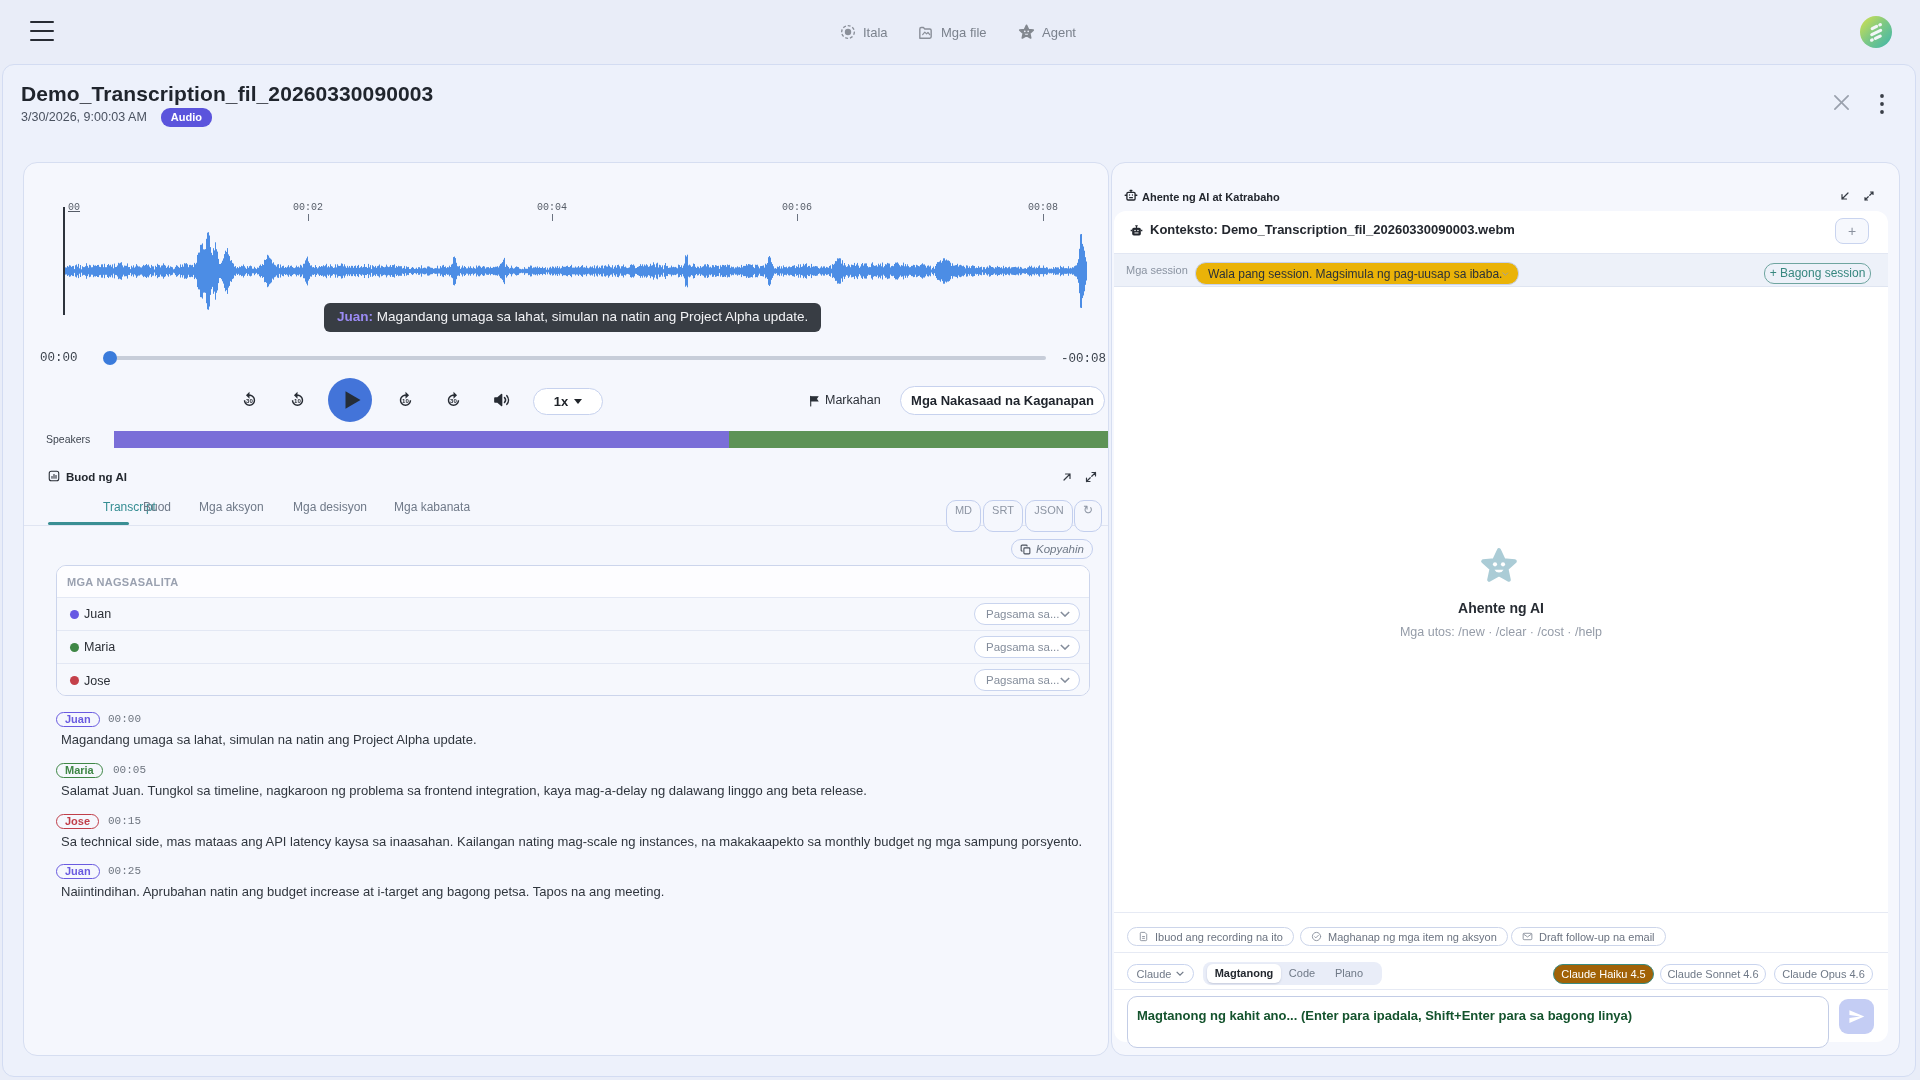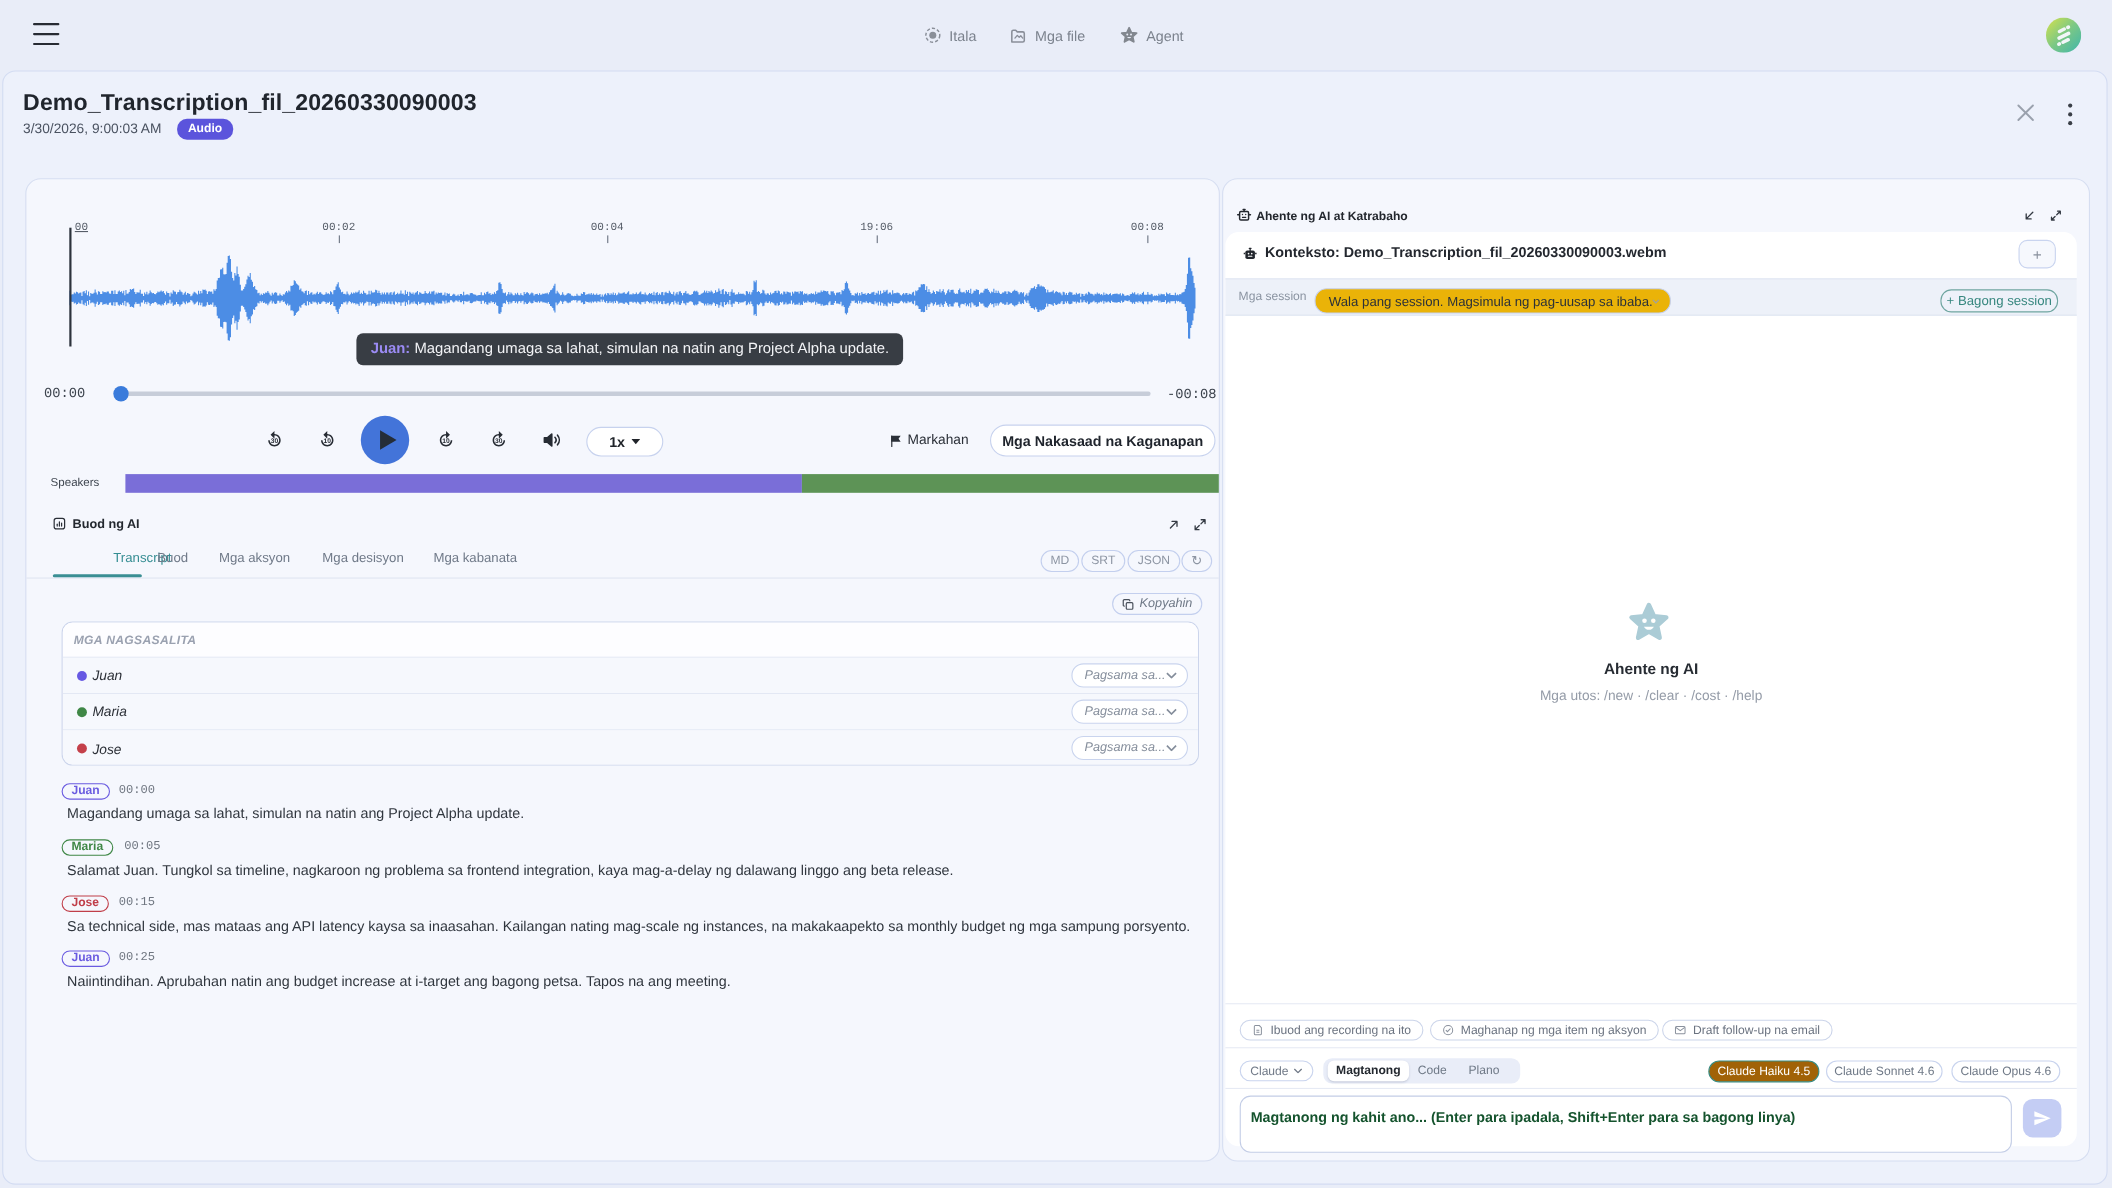--- a/index.html
+++ b/index.html
@@ -29,23 +29,23 @@
 #markahan { position:absolute; left:801px; top:230px; font-size:12.5px; color:#2b3038; }
 #events { position:absolute; left:876px; top:223px; width:205px; height:29px; border:1px solid #c7d2ee; background:#fff; border-radius:15px; text-align:center; line-height:27px; font-size:13px; font-weight:bold; color:#1f242c; white-space:nowrap; }
 #spklab { position:absolute; left:22px; top:270px; font-size:10.5px; color:#3f4650; }
 #bar1 { position:absolute; left:90px; top:268px; width:615px; height:17px; background:#7a6ed8; }
 #bar2 { position:absolute; left:705px; top:268px; width:379px; height:17px; background:#5d9356; }
 #buodhdr { position:absolute; left:42px; top:308px; font-size:11.5px; font-weight:bold; color:#23282f; }
 .tab { position:absolute; top:337px; font-size:12px; color:#6f7988; }
 .tab.act { color:#348d92; }
 #tabline { position:absolute; left:24px; top:359px; width:81px; height:2.5px; background:#3a8f94; border-radius:2px; }
 #tabdiv { position:absolute; left:0; top:362px; width:1084px; height:1px; background:#e0e5f2; }
-.xpill { position:absolute; top:337px; height:20px; border:1px solid #c3cfee; border-radius:10px; background:#f5f7fd; color:#8d95a3; font-size:11px; text-align:center; line-height:18px; }
+.xpill { position:absolute; top:337px; height:32px; border:1px solid #c3cfee; border-radius:10px; background:#f5f7fd; color:#8d95a3; font-size:11px; text-align:center; line-height:18px; }
 #kopy { position:absolute; left:987px; top:376px; width:82px; height:20px; border:1px solid #c3cfee; border-radius:10px; background:#f5f7fd; color:#6f7987; font-size:11.5px; display:flex; align-items:center; justify-content:center; gap:5px;font-style:italic; }
-#spkcard { position:absolute; left:32px; top:402px; width:1034px; height:131px; background:#fdfdff; border:1px solid #ccd5ec; border-radius:10px; overflow:hidden;font-style:italic; }
+#spkcard { position:absolute; left:32px; top:402px; width:1034px; height:131px; background:#fdfdff; border:1px solid #ccd5ec; border-radius:10px; overflow:hidden; }
 #spkhdr { height:32px; line-height:33px; padding-left:10px; font-size:11px; font-weight:bold; letter-spacing:0.3px; color:#9aa1b0; border-bottom:1px solid #e3e8f4; background:#fdfdff; }
 .spkrow { height:33px; display:flex; align-items:center; background:#f6f8fd; border-bottom:1px solid #e3e8f4; position:relative; }
 .spkrow:last-child { border-bottom:none; }
 .dot { width:9px; height:9px; border-radius:50%; margin-left:13px; flex:none; }
 .spkname { margin-left:5px; font-size:12.5px; color:#2b2f36; }
 .pagsama { position:absolute; right:9px; top:5px; width:106px; height:22px; background:#fff; border:1px solid #c9d4ee; border-radius:11px; font-size:11.5px; color:#848d9b; display:flex; align-items:center; justify-content:space-between; padding:0 9px 0 11px; white-space:nowrap; }
 .spill { position:absolute; height:15px; border:1.5px solid; border-radius:8px; font-size:11px; font-weight:bold; line-height:12.5px; padding:0 8px; }
 .ts { position:absolute; font-family:"Liberation Mono", monospace; font-size:11px; color:#6f7680; }
 .ttext { position:absolute; left:37px; font-size:13px; color:#30363e; white-space:nowrap; }
 #rphdr { position:absolute; left:30px; top:28px; font-size:11px; font-weight:bold; color:#23272e; }
@@ -130,21 +130,21 @@
     </svg>
   <svg class="abs" style="left:1875px;top:28px" width="8" height="22" viewBox="0 0 8 22" fill="#3a3f47">
       <circle cx="4" cy="3" r="1.9"></circle>
       <circle cx="4" cy="11" r="1.9"></circle>
       <circle cx="4" cy="19" r="1.9"></circle>
     </svg>
   <div id="lp">
     <div class="rlab" style="left:44px;top:39px;transform:none;text-decoration:underline;">00</div>
     <div class="rlab" style="left:284px;top:39px;">00:02</div>
     <div class="rlab" style="left:528px;top:39px;">00:04</div>
-    <div class="rlab" style="left:773px;top:39px;">19:06</div>
+    <div class="rlab" style="left:773px;top:39px;">00:06</div>
     <div class="rlab" style="left:1019px;top:39px;">00:08</div>
     <div class="tick" style="left:284px;top:51px;"></div>
     <div class="tick" style="left:528px;top:51px;"></div>
     <div class="tick" style="left:773px;top:51px;"></div>
     <div class="tick" style="left:1019px;top:51px;"></div>
     <svg id="wave" class="abs" style="left:39px;top:56px;" width="1024" height="110" viewBox="0 0 1024 110">
         <path d="M0.5 45.4V58.6M1.5 48.9V55.1M2.5 48.4V55.6M3.5 48.6V55.4M4.5 47.0V57.0M5.5 47.8V56.2M6.5 46.2V57.8M7.5 46.6V57.4M8.5 47.9V56.1M9.5 47.1V56.9M10.5 46.9V57.1M11.5 50.1V53.9M12.5 46.3V57.7M13.5 45.5V58.5M14.5 47.7V56.3M15.5 44.9V59.1M16.5 49.3V54.7M17.5 46.0V58.0M18.5 50.3V53.7M19.5 47.3V56.7M20.5 48.1V55.9M21.5 48.1V55.9M22.5 47.2V56.8M23.5 44.2V59.8M24.5 46.9V57.1M25.5 48.7V55.3M26.5 45.8V58.2M27.5 46.3V57.7M28.5 48.3V55.7M29.5 48.2V55.8M30.5 45.8V58.2M31.5 46.7V57.3M32.5 46.4V57.6M33.5 47.0V57.0M34.5 46.0V58.0M35.5 45.9V58.1M36.5 47.8V56.2M37.5 48.1V55.9M38.5 45.4V58.6M39.5 45.3V58.7M40.5 48.2V55.8M41.5 44.8V59.2M42.5 48.2V55.8M43.5 48.2V55.8M44.5 46.0V58.0M45.5 45.0V59.0M46.5 46.5V57.5M47.5 45.8V58.2M48.5 47.7V56.3M49.5 45.4V58.6M50.5 49.3V54.7M51.5 44.6V59.4M52.5 48.1V55.9M53.5 47.9V56.1M54.5 46.5V57.5M55.5 43.8V60.2M56.5 44.4V59.6M57.5 43.8V60.2M58.5 43.2V60.8M59.5 46.4V57.6M60.5 48.3V55.7M61.5 46.6V57.4M62.5 46.8V57.2M63.5 46.8V57.2M64.5 44.4V59.6M65.5 48.1V55.9M66.5 48.0V56.0M67.5 50.1V53.9M68.5 46.8V57.2M69.5 48.4V55.6M70.5 46.3V57.7M71.5 48.7V55.3M72.5 47.6V56.4M73.5 45.1V58.9M74.5 46.6V57.4M75.5 47.5V56.5M76.5 47.4V56.6M77.5 48.3V55.7M78.5 48.5V55.5M79.5 47.3V56.7M80.5 45.9V58.1M81.5 46.7V57.3M82.5 46.0V58.0M83.5 45.0V59.0M84.5 46.3V57.7M85.5 45.6V58.4M86.5 47.6V56.4M87.5 48.9V55.1M88.5 45.9V58.1M89.5 47.3V56.7M90.5 47.4V56.6M91.5 50.5V53.5M92.5 46.8V57.2M93.5 48.0V56.0M94.5 44.8V59.2M95.5 45.9V58.1M96.5 46.2V57.8M97.5 48.4V55.6M98.5 46.6V57.4M99.5 46.4V57.6M100.5 44.3V59.7M101.5 45.9V58.1M102.5 46.7V57.3M103.5 48.9V55.1M104.5 47.7V56.3M105.5 46.3V57.7M106.5 48.9V55.1M107.5 47.4V56.6M108.5 47.9V56.1M109.5 48.3V55.7M110.5 50.3V53.7M111.5 49.7V54.3M112.5 47.9V56.1M113.5 46.2V57.8M114.5 46.8V57.2M115.5 47.9V56.1M116.5 48.8V55.2M117.5 45.4V58.6M118.5 48.0V56.0M119.5 45.5V58.5M120.5 47.7V56.3M121.5 44.2V59.8M122.5 44.6V59.4M123.5 44.1V59.9M124.5 45.3V58.7M125.5 48.2V55.8M126.5 45.9V58.1M127.5 45.8V58.2M128.5 46.3V57.7M129.5 45.9V58.1M130.5 48.1V55.9M131.5 43.9V60.1M132.5 45.3V58.7M133.5 43.8V60.2M134.5 35.9V68.1M135.5 33.7V70.3M136.5 33.5V70.5M137.5 25.9V78.1M138.5 25.7V78.3M139.5 24.4V79.6M140.5 30.3V73.7M141.5 30.5V73.5M142.5 30.1V73.9M143.5 19.8V84.2M144.5 13.7V90.3M145.5 13.2V90.8M146.5 16.5V87.5M147.5 28.1V75.9M148.5 33.8V70.2M149.5 36.1V67.9M150.5 29.2V74.8M151.5 31.4V72.6M152.5 23.3V80.7M153.5 30.2V73.8M154.5 32.6V71.4M155.5 39.9V64.1M156.5 45.0V59.0M157.5 45.0V59.0M158.5 43.8V60.2M159.5 41.7V62.3M160.5 39.4V64.6M161.5 35.1V68.9M162.5 31.7V72.3M163.5 32.9V71.1M164.5 29.1V74.9M165.5 35.4V68.6M166.5 37.1V66.9M167.5 41.8V62.2M168.5 41.1V62.9M169.5 43.9V60.1M170.5 44.6V59.4M171.5 47.7V56.3M172.5 47.1V56.9M173.5 49.3V54.7M174.5 48.0V56.0M175.5 49.1V54.9M176.5 47.5V56.5M177.5 48.1V55.9M178.5 46.8V57.2M179.5 47.2V56.8M180.5 45.5V58.5M181.5 47.2V56.8M182.5 48.7V55.3M183.5 49.9V54.1M184.5 47.1V56.9M185.5 48.8V55.2M186.5 47.2V56.8M187.5 46.6V57.4M188.5 47.2V56.8M189.5 49.7V54.3M190.5 49.7V54.3M191.5 47.8V56.2M192.5 49.2V54.8M193.5 50.1V53.9M194.5 48.5V55.5M195.5 48.8V55.2M196.5 46.8V57.2M197.5 45.6V58.4M198.5 47.0V57.0M199.5 45.1V58.9M200.5 46.0V58.0M201.5 40.8V63.2M202.5 41.0V63.0M203.5 40.1V63.9M204.5 35.8V68.2M205.5 36.6V67.4M206.5 38.7V65.3M207.5 39.6V64.4M208.5 40.6V63.4M209.5 44.4V59.6M210.5 43.3V60.7M211.5 45.7V58.3M212.5 46.3V57.7M213.5 47.6V56.4M214.5 45.5V58.5M215.5 45.1V58.9M216.5 49.1V54.9M217.5 45.5V58.5M218.5 48.4V55.6M219.5 47.1V56.9M220.5 46.7V57.3M221.5 49.0V55.0M222.5 48.0V56.0M223.5 48.7V55.3M224.5 47.7V56.3M225.5 46.2V57.8M226.5 48.3V55.7M227.5 46.9V57.1M228.5 46.6V57.4M229.5 48.0V56.0M230.5 48.8V55.2M231.5 49.1V54.9M232.5 48.4V55.6M233.5 46.6V57.4M234.5 48.1V55.9M235.5 47.5V56.5M236.5 48.6V55.4M237.5 45.8V58.2M238.5 46.6V57.4M239.5 48.5V55.5M240.5 44.8V59.2M241.5 44.7V59.3M242.5 41.4V62.6M243.5 39.4V64.6M244.5 37.6V66.4M245.5 42.4V61.6M246.5 44.1V59.9M247.5 46.6V57.4M248.5 46.3V57.7M249.5 48.3V55.7M250.5 48.0V56.0M251.5 48.8V55.2M252.5 46.1V57.9M253.5 48.0V56.0M254.5 49.4V54.6M255.5 48.4V55.6M256.5 47.0V57.0M257.5 48.0V56.0M258.5 47.0V57.0M259.5 47.5V56.5M260.5 46.2V57.8M261.5 47.2V56.8M262.5 46.3V57.7M263.5 44.8V59.2M264.5 48.3V55.7M265.5 47.1V56.9M266.5 48.3V55.7M267.5 45.3V58.7M268.5 47.1V56.9M269.5 47.7V56.3M270.5 49.0V55.0M271.5 48.5V55.5M272.5 45.3V58.7M273.5 48.4V55.6M274.5 45.3V58.7M275.5 46.8V57.2M276.5 47.0V57.0M277.5 46.7V57.3M278.5 44.4V59.6M279.5 44.8V59.2M280.5 47.4V56.6M281.5 45.3V58.7M282.5 47.4V56.6M283.5 48.9V55.1M284.5 46.8V57.2M285.5 48.5V55.5M286.5 47.0V57.0M287.5 48.7V55.3M288.5 46.8V57.2M289.5 46.9V57.1M290.5 48.8V55.2M291.5 47.1V56.9M292.5 46.5V57.5M293.5 48.9V55.1M294.5 46.9V57.1M295.5 45.9V58.1M296.5 48.9V55.1M297.5 48.2V55.8M298.5 47.1V56.9M299.5 48.5V55.5M300.5 47.9V56.1M301.5 45.0V59.0M302.5 48.0V56.0M303.5 47.9V56.1M304.5 49.0V55.0M305.5 44.9V59.1M306.5 48.3V55.7M307.5 46.2V57.8M308.5 50.1V53.9M309.5 46.2V57.8M310.5 47.2V56.8M311.5 48.2V55.8M312.5 46.9V57.1M313.5 48.8V55.2M314.5 47.2V56.8M315.5 46.7V57.3M316.5 45.5V58.5M317.5 48.7V55.3M318.5 46.7V57.3M319.5 47.2V56.8M320.5 48.0V56.0M321.5 48.3V55.7M322.5 47.8V56.2M323.5 45.6V58.4M324.5 47.4V56.6M325.5 48.1V55.9M326.5 47.6V56.4M327.5 46.1V57.9M328.5 48.0V56.0M329.5 46.1V57.9M330.5 46.1V57.9M331.5 45.4V58.6M332.5 48.8V55.2M333.5 47.0V57.0M334.5 48.1V55.9M335.5 46.8V57.2M336.5 47.3V56.7M337.5 47.2V56.8M338.5 47.2V56.8M339.5 49.5V54.5M340.5 48.9V55.1M341.5 46.9V57.1M342.5 49.8V54.2M343.5 47.3V56.7M344.5 48.2V55.8M345.5 47.9V56.1M346.5 50.0V54.0M347.5 50.1V53.9M348.5 48.9V55.1M349.5 48.0V56.0M350.5 48.8V55.2M351.5 50.0V54.0M352.5 49.7V54.3M353.5 48.7V55.3M354.5 50.0V54.0M355.5 48.2V55.8M356.5 48.2V55.8M357.5 49.4V54.6M358.5 46.3V57.7M359.5 49.4V54.6M360.5 48.9V55.1M361.5 48.6V55.4M362.5 48.8V55.2M363.5 49.5V54.5M364.5 47.5V56.5M365.5 47.3V56.7M366.5 47.7V56.3M367.5 48.6V55.4M368.5 48.8V55.2M369.5 48.9V55.1M370.5 49.9V54.1M371.5 49.4V54.6M372.5 49.1V54.9M373.5 49.2V54.8M374.5 46.7V57.3M375.5 49.5V54.5M376.5 49.5V54.5M377.5 47.1V56.9M378.5 48.5V55.5M379.5 46.5V57.5M380.5 45.9V58.1M381.5 48.0V56.0M382.5 47.4V56.6M383.5 49.1V54.9M384.5 48.1V55.9M385.5 48.4V55.6M386.5 46.7V57.3M387.5 48.0V56.0M388.5 45.6V58.4M389.5 44.8V59.2M390.5 38.1V65.9M391.5 37.6V66.4M392.5 39.1V64.9M393.5 43.8V60.2M394.5 47.2V56.8M395.5 47.5V56.5M396.5 46.9V57.1M397.5 49.9V54.1M398.5 48.5V55.5M399.5 46.5V57.5M400.5 48.7V55.3M401.5 47.0V57.0M402.5 48.0V56.0M403.5 49.4V54.6M404.5 49.3V54.7M405.5 47.5V56.5M406.5 48.8V55.2M407.5 47.2V56.8M408.5 48.9V55.1M409.5 49.4V54.6M410.5 47.7V56.3M411.5 49.1V54.9M412.5 49.7V54.3M413.5 46.5V57.5M414.5 48.3V55.7M415.5 46.8V57.2M416.5 46.6V57.4M417.5 47.7V56.3M418.5 48.9V55.1M419.5 47.8V56.2M420.5 47.0V57.0M421.5 47.5V56.5M422.5 49.6V54.4M423.5 48.4V55.6M424.5 48.2V55.8M425.5 48.1V55.9M426.5 49.2V54.8M427.5 47.7V56.3M428.5 49.0V55.0M429.5 48.8V55.2M430.5 47.9V56.1M431.5 48.2V55.8M432.5 47.7V56.3M433.5 47.8V56.2M434.5 47.2V56.8M435.5 48.4V55.6M436.5 46.7V57.3M437.5 44.9V59.1M438.5 44.3V59.7M439.5 43.1V60.9M440.5 40.7V63.3M441.5 38.9V65.1M442.5 47.9V56.1M443.5 45.4V58.6M444.5 46.8V57.2M445.5 48.0V56.0M446.5 49.5V54.5M447.5 48.9V55.1M448.5 46.6V57.4M449.5 48.7V55.3M450.5 49.6V54.4M451.5 49.2V54.8M452.5 48.1V55.9M453.5 47.4V56.6M454.5 47.9V56.1M455.5 48.1V55.9M456.5 49.6V54.4M457.5 49.9V54.1M458.5 50.3V53.7M459.5 49.8V54.2M460.5 50.2V53.8M461.5 48.1V55.9M462.5 49.7V54.3M463.5 49.8V54.2M464.5 49.8V54.2M465.5 47.8V56.2M466.5 48.2V55.8M467.5 46.5V57.5M468.5 46.7V57.3M469.5 49.2V54.8M470.5 48.4V55.6M471.5 48.5V55.5M472.5 47.8V56.2M473.5 48.7V55.3M474.5 47.4V56.6M475.5 49.0V55.0M476.5 47.9V56.1M477.5 48.9V55.1M478.5 49.0V55.0M479.5 47.8V56.2M480.5 49.2V54.8M481.5 49.0V55.0M482.5 48.2V55.8M483.5 50.7V53.3M484.5 48.7V55.3M485.5 50.6V53.4M486.5 48.7V55.3M487.5 47.8V56.2M488.5 49.3V54.7M489.5 47.4V56.6M490.5 47.8V56.2M491.5 49.2V54.8M492.5 47.6V56.4M493.5 48.7V55.3M494.5 47.0V57.0M495.5 49.1V54.9M496.5 47.6V56.4M497.5 49.5V54.5M498.5 48.8V55.2M499.5 46.9V57.1M500.5 47.8V56.2M501.5 47.8V56.2M502.5 47.8V56.2M503.5 47.1V56.9M504.5 46.7V57.3M505.5 48.0V56.0M506.5 48.1V55.9M507.5 47.0V57.0M508.5 45.8V58.2M509.5 48.7V55.3M510.5 48.6V55.4M511.5 48.7V55.3M512.5 47.5V56.5M513.5 48.6V55.4M514.5 48.3V55.7M515.5 47.0V57.0M516.5 48.6V55.4M517.5 48.1V55.9M518.5 46.9V57.1M519.5 46.1V57.9M520.5 48.5V55.5M521.5 48.2V55.8M522.5 48.7V55.3M523.5 46.8V57.2M524.5 48.8V55.2M525.5 49.3V54.7M526.5 48.5V55.5M527.5 47.4V56.6M528.5 48.3V55.7M529.5 47.4V56.6M530.5 49.1V54.9M531.5 46.3V57.7M532.5 49.4V54.6M533.5 47.4V56.6M534.5 46.4V57.6M535.5 49.2V54.8M536.5 47.8V56.2M537.5 48.9V55.1M538.5 46.7V57.3M539.5 46.4V57.6M540.5 49.4V54.6M541.5 46.8V57.2M542.5 46.3V57.7M543.5 47.4V56.6M544.5 47.7V56.3M545.5 45.3V58.7M546.5 46.8V57.2M547.5 48.2V55.8M548.5 48.5V55.5M549.5 46.2V57.8M550.5 49.7V54.3M551.5 47.8V56.2M552.5 46.4V57.6M553.5 48.7V55.3M554.5 46.0V58.0M555.5 45.7V58.3M556.5 47.3V56.7M557.5 49.5V54.5M558.5 47.3V56.7M559.5 47.2V56.8M560.5 45.5V58.5M561.5 48.1V55.9M562.5 47.5V56.5M563.5 48.7V55.3M564.5 49.1V54.9M565.5 48.8V55.2M566.5 48.3V55.7M567.5 45.9V58.1M568.5 45.3V58.7M569.5 46.1V57.9M570.5 45.4V58.6M571.5 46.7V57.3M572.5 49.2V54.8M573.5 49.0V55.0M574.5 48.0V56.0M575.5 47.6V56.4M576.5 47.0V57.0M577.5 45.2V58.8M578.5 46.9V57.1M579.5 45.3V58.7M580.5 47.4V56.6M581.5 45.6V58.4M582.5 46.7V57.3M583.5 45.2V58.8M584.5 46.3V57.7M585.5 47.9V56.1M586.5 47.3V56.7M587.5 44.8V59.2M588.5 46.7V57.3M589.5 46.2V57.8M590.5 43.3V60.7M591.5 45.4V58.6M592.5 48.2V55.8M593.5 44.5V59.5M594.5 43.7V60.3M595.5 48.5V55.5M596.5 45.8V58.2M597.5 46.3V57.7M598.5 48.2V55.8M599.5 46.4V57.6M600.5 50.2V53.8M601.5 46.2V57.8M602.5 44.0V60.0M603.5 47.1V56.9M604.5 46.9V57.1M605.5 49.0V55.0M606.5 48.6V55.4M607.5 48.5V55.5M608.5 46.6V57.4M609.5 48.2V55.8M610.5 47.8V56.2M611.5 48.2V55.8M612.5 47.9V56.1M613.5 48.6V55.4M614.5 49.3V54.7M615.5 45.6V58.4M616.5 46.1V57.9M617.5 48.0V56.0M618.5 46.3V57.7M619.5 48.8V55.2M620.5 46.6V57.4M621.5 44.6V59.4M622.5 36.3V67.7M623.5 37.5V66.5M624.5 35.7V68.3M625.5 46.4V57.6M626.5 45.6V58.4M627.5 46.5V57.5M628.5 48.0V56.0M629.5 47.3V56.7M630.5 44.5V59.5M631.5 45.0V59.0M632.5 47.8V56.2M633.5 49.0V55.0M634.5 47.5V56.5M635.5 47.8V56.2M636.5 49.2V54.8M637.5 47.0V57.0M638.5 48.5V55.5M639.5 47.7V56.3M640.5 47.2V56.8M641.5 45.5V58.5M642.5 45.3V58.7M643.5 47.4V56.6M644.5 45.0V59.0M645.5 45.8V58.2M646.5 48.4V55.6M647.5 47.7V56.3M648.5 48.7V55.3M649.5 46.1V57.9M650.5 46.3V57.7M651.5 48.1V55.9M652.5 46.1V57.9M653.5 46.5V57.5M654.5 47.0V57.0M655.5 46.8V57.2M656.5 49.9V54.1M657.5 46.3V57.7M658.5 47.8V56.2M659.5 45.9V58.1M660.5 46.0V58.0M661.5 46.5V57.5M662.5 46.0V58.0M663.5 47.8V56.2M664.5 45.5V58.5M665.5 46.2V57.8M666.5 45.8V58.2M667.5 48.8V55.2M668.5 47.5V56.5M669.5 48.2V55.8M670.5 47.8V56.2M671.5 49.5V54.5M672.5 48.3V55.7M673.5 48.5V55.5M674.5 47.3V56.7M675.5 48.3V55.7M676.5 47.9V56.1M677.5 48.8V55.2M678.5 45.9V58.1M679.5 48.3V55.7M680.5 46.9V57.1M681.5 46.9V57.1M682.5 46.9V57.1M683.5 45.1V58.9M684.5 46.4V57.6M685.5 45.0V59.0M686.5 45.3V58.7M687.5 45.6V58.4M688.5 46.0V58.0M689.5 45.5V58.5M690.5 48.1V55.9M691.5 49.1V54.9M692.5 45.7V58.3M693.5 45.9V58.1M694.5 45.7V58.3M695.5 47.5V56.5M696.5 49.3V54.7M697.5 47.1V56.9M698.5 47.0V57.0M699.5 46.8V57.2M700.5 46.4V57.6M701.5 48.6V55.4M702.5 44.7V59.3M703.5 45.6V58.4M704.5 44.0V60.0M705.5 38.2V65.8M706.5 37.0V67.0M707.5 38.6V65.4M708.5 43.2V60.8M709.5 45.1V58.9M710.5 47.3V56.7M711.5 49.5V54.5M712.5 49.1V54.9M713.5 49.8V54.2M714.5 47.6V56.4M715.5 48.1V55.9M716.5 46.9V57.1M717.5 49.6V54.4M718.5 47.3V56.7M719.5 49.4V54.6M720.5 46.4V57.6M721.5 48.1V55.9M722.5 48.2V55.8M723.5 47.7V56.3M724.5 49.2V54.8M725.5 47.8V56.2M726.5 47.4V56.6M727.5 48.2V55.8M728.5 48.0V56.0M729.5 46.9V57.1M730.5 46.7V57.3M731.5 46.2V57.8M732.5 49.1V54.9M733.5 47.2V56.8M734.5 47.9V56.1M735.5 45.3V58.7M736.5 48.7V55.3M737.5 45.3V58.7M738.5 48.0V56.0M739.5 47.4V56.6M740.5 44.8V59.2M741.5 46.4V57.6M742.5 45.0V59.0M743.5 44.3V59.7M744.5 48.1V55.9M745.5 47.0V57.0M746.5 46.9V57.1M747.5 48.7V55.3M748.5 44.9V59.1M749.5 47.9V56.1M750.5 47.3V56.7M751.5 47.5V56.5M752.5 47.0V57.0M753.5 47.2V56.8M754.5 47.5V56.5M755.5 49.0V55.0M756.5 49.6V54.4M757.5 48.6V55.4M758.5 47.3V56.7M759.5 48.7V55.3M760.5 47.4V56.6M761.5 47.4V56.6M762.5 49.1V54.9M763.5 47.9V56.1M764.5 48.3V55.7M765.5 48.8V55.2M766.5 47.0V57.0M767.5 46.3V57.7M768.5 49.7V54.3M769.5 45.1V58.9M770.5 45.8V58.2M771.5 44.7V59.3M772.5 42.1V61.9M773.5 42.2V61.8M774.5 39.3V64.7M775.5 39.6V64.4M776.5 39.2V64.8M777.5 39.4V64.6M778.5 44.6V59.4M779.5 41.2V62.8M780.5 46.4V57.6M781.5 44.0V60.0M782.5 46.4V57.6M783.5 48.0V56.0M784.5 47.3V56.7M785.5 45.1V58.9M786.5 46.4V57.6M787.5 48.2V55.8M788.5 45.6V58.4M789.5 45.9V58.1M790.5 46.2V57.8M791.5 43.9V60.1M792.5 47.0V57.0M793.5 45.5V58.5M794.5 43.9V60.1M795.5 46.6V57.4M796.5 48.9V55.1M797.5 47.5V56.5M798.5 45.2V58.8M799.5 44.0V60.0M800.5 46.6V57.4M801.5 44.6V59.4M802.5 44.4V59.6M803.5 44.4V59.6M804.5 47.1V56.9M805.5 48.3V55.7M806.5 47.9V56.1M807.5 48.1V55.9M808.5 44.6V59.4M809.5 43.3V60.7M810.5 46.2V57.8M811.5 46.9V57.1M812.5 46.7V57.3M813.5 46.2V57.8M814.5 47.6V56.4M815.5 44.7V59.3M816.5 46.2V57.8M817.5 44.6V59.4M818.5 47.3V56.7M819.5 43.5V60.5M820.5 48.3V55.7M821.5 47.1V56.9M822.5 45.2V58.8M823.5 45.5V58.5M824.5 43.9V60.1M825.5 44.4V59.6M826.5 44.6V59.4M827.5 48.4V55.6M828.5 47.1V56.9M829.5 46.8V57.2M830.5 47.2V56.8M831.5 45.0V59.0M832.5 43.6V60.4M833.5 43.7V60.3M834.5 43.3V60.7M835.5 44.6V59.4M836.5 46.2V57.8M837.5 47.5V56.5M838.5 46.1V57.9M839.5 46.6V57.4M840.5 43.6V60.4M841.5 47.3V56.7M842.5 45.1V58.9M843.5 47.3V56.7M844.5 45.3V58.7M845.5 47.1V56.9M846.5 48.3V55.7M847.5 48.1V55.9M848.5 46.9V57.1M849.5 46.8V57.2M850.5 45.8V58.2M851.5 46.1V57.9M852.5 48.3V55.7M853.5 45.8V58.2M854.5 46.3V57.7M855.5 47.0V57.0M856.5 47.4V56.6M857.5 46.0V58.0M858.5 45.3V58.7M859.5 44.3V59.7M860.5 45.5V58.5M861.5 45.4V58.6M862.5 46.7V57.3M863.5 48.6V55.4M864.5 46.8V57.2M865.5 46.4V57.6M866.5 47.6V56.4M867.5 46.7V57.3M868.5 50.5V53.5M869.5 49.0V55.0M870.5 47.6V56.4M871.5 49.8V54.2M872.5 47.0V57.0M873.5 44.9V59.1M874.5 43.1V60.9M875.5 43.1V60.9M876.5 42.6V61.4M877.5 41.3V62.7M878.5 43.7V60.3M879.5 41.9V62.1M880.5 39.3V64.7M881.5 39.3V64.7M882.5 41.4V62.6M883.5 40.5V63.5M884.5 41.5V62.5M885.5 41.4V62.6M886.5 42.1V61.9M887.5 43.7V60.3M888.5 47.0V57.0M889.5 44.3V59.7M890.5 46.7V57.3M891.5 46.6V57.4M892.5 46.2V57.8M893.5 46.0V58.0M894.5 44.8V59.2M895.5 47.6V56.4M896.5 46.2V57.8M897.5 45.8V58.2M898.5 46.4V57.6M899.5 47.2V56.8M900.5 46.7V57.3M901.5 47.9V56.1M902.5 49.4V54.6M903.5 46.3V57.7M904.5 46.6V57.4M905.5 48.9V55.1M906.5 47.4V56.6M907.5 49.1V54.9M908.5 47.1V56.9M909.5 46.3V57.7M910.5 46.7V57.3M911.5 47.0V57.0M912.5 49.2V54.8M913.5 48.5V55.5M914.5 49.0V55.0M915.5 47.1V56.9M916.5 48.6V55.4M917.5 48.1V55.9M918.5 47.7V56.3M919.5 50.7V53.3M920.5 48.1V55.9M921.5 48.2V55.8M922.5 50.1V53.9M923.5 48.5V55.5M924.5 47.5V56.5M925.5 48.8V55.2M926.5 46.3V57.7M927.5 46.8V57.2M928.5 48.0V56.0M929.5 48.0V56.0M930.5 48.6V55.4M931.5 49.6V54.4M932.5 48.1V55.9M933.5 48.5V55.5M934.5 46.9V57.1M935.5 48.0V56.0M936.5 47.9V56.1M937.5 48.9V55.1M938.5 48.2V55.8M939.5 49.5V54.5M940.5 46.8V57.2M941.5 49.2V54.8M942.5 47.9V56.1M943.5 48.2V55.8M944.5 49.2V54.8M945.5 48.2V55.8M946.5 47.6V56.4M947.5 49.5V54.5M948.5 48.4V55.6M949.5 48.2V55.8M950.5 48.1V55.9M951.5 48.0V56.0M952.5 47.8V56.2M953.5 48.4V55.6M954.5 48.5V55.5M955.5 47.6V56.4M956.5 49.7V54.3M957.5 47.9V56.1M958.5 48.5V55.5M959.5 49.8V54.2M960.5 49.8V54.2M961.5 49.3V54.7M962.5 49.1V54.9M963.5 50.0V54.0M964.5 48.6V55.4M965.5 48.2V55.8M966.5 46.8V57.2M967.5 47.9V56.1M968.5 46.7V57.3M969.5 48.7V55.3M970.5 48.7V55.3M971.5 47.7V56.3M972.5 49.4V54.6M973.5 48.3V55.7M974.5 49.0V55.0M975.5 47.4V56.6M976.5 46.3V57.7M977.5 48.9V55.1M978.5 48.9V55.1M979.5 48.9V55.1M980.5 46.5V57.5M981.5 48.8V55.2M982.5 49.1V54.9M983.5 48.1V55.9M984.5 48.6V55.4M985.5 50.3V53.7M986.5 49.6V54.4M987.5 49.8V54.2M988.5 49.5V54.5M989.5 50.1V53.9M990.5 48.1V55.9M991.5 49.5V54.5M992.5 48.0V56.0M993.5 48.5V55.5M994.5 48.4V55.6M995.5 48.5V55.5M996.5 50.1V53.9M997.5 46.8V57.2M998.5 48.1V55.9M999.5 48.6V55.4M1000.5 47.4V56.6M1001.5 49.2V54.8M1002.5 49.1V54.9M1003.5 49.1V54.9M1004.5 49.4V54.6M1005.5 47.2V56.8M1006.5 49.5V54.5M1007.5 48.8V55.2M1008.5 49.4V54.6M1009.5 48.2V55.8M1010.5 48.6V55.4M1011.5 47.2V56.8M1012.5 46.6V57.4M1013.5 46.3V57.7M1014.5 43.8V60.2M1015.5 40.2V63.8M1016.5 29.8V74.2M1017.5 15.3V88.7M1018.5 15.0V89.0M1019.5 24.9V79.1M1020.5 27.5V76.5M1021.5 31.7V72.3M1022.5 38.2V65.8M1023.5 42.5V61.5" stroke="#4c8de5" stroke-width="1" fill="none"></path>
       </svg>
     <div class="abs" style="left:39px;top:44px;width:1.6px;height:108px;background:#2d333c;"></div>
     <div id="caption"><b>Juan:</b> Magandang umaga sa lahat, simulan na natin ang Project Alpha update.</div>

